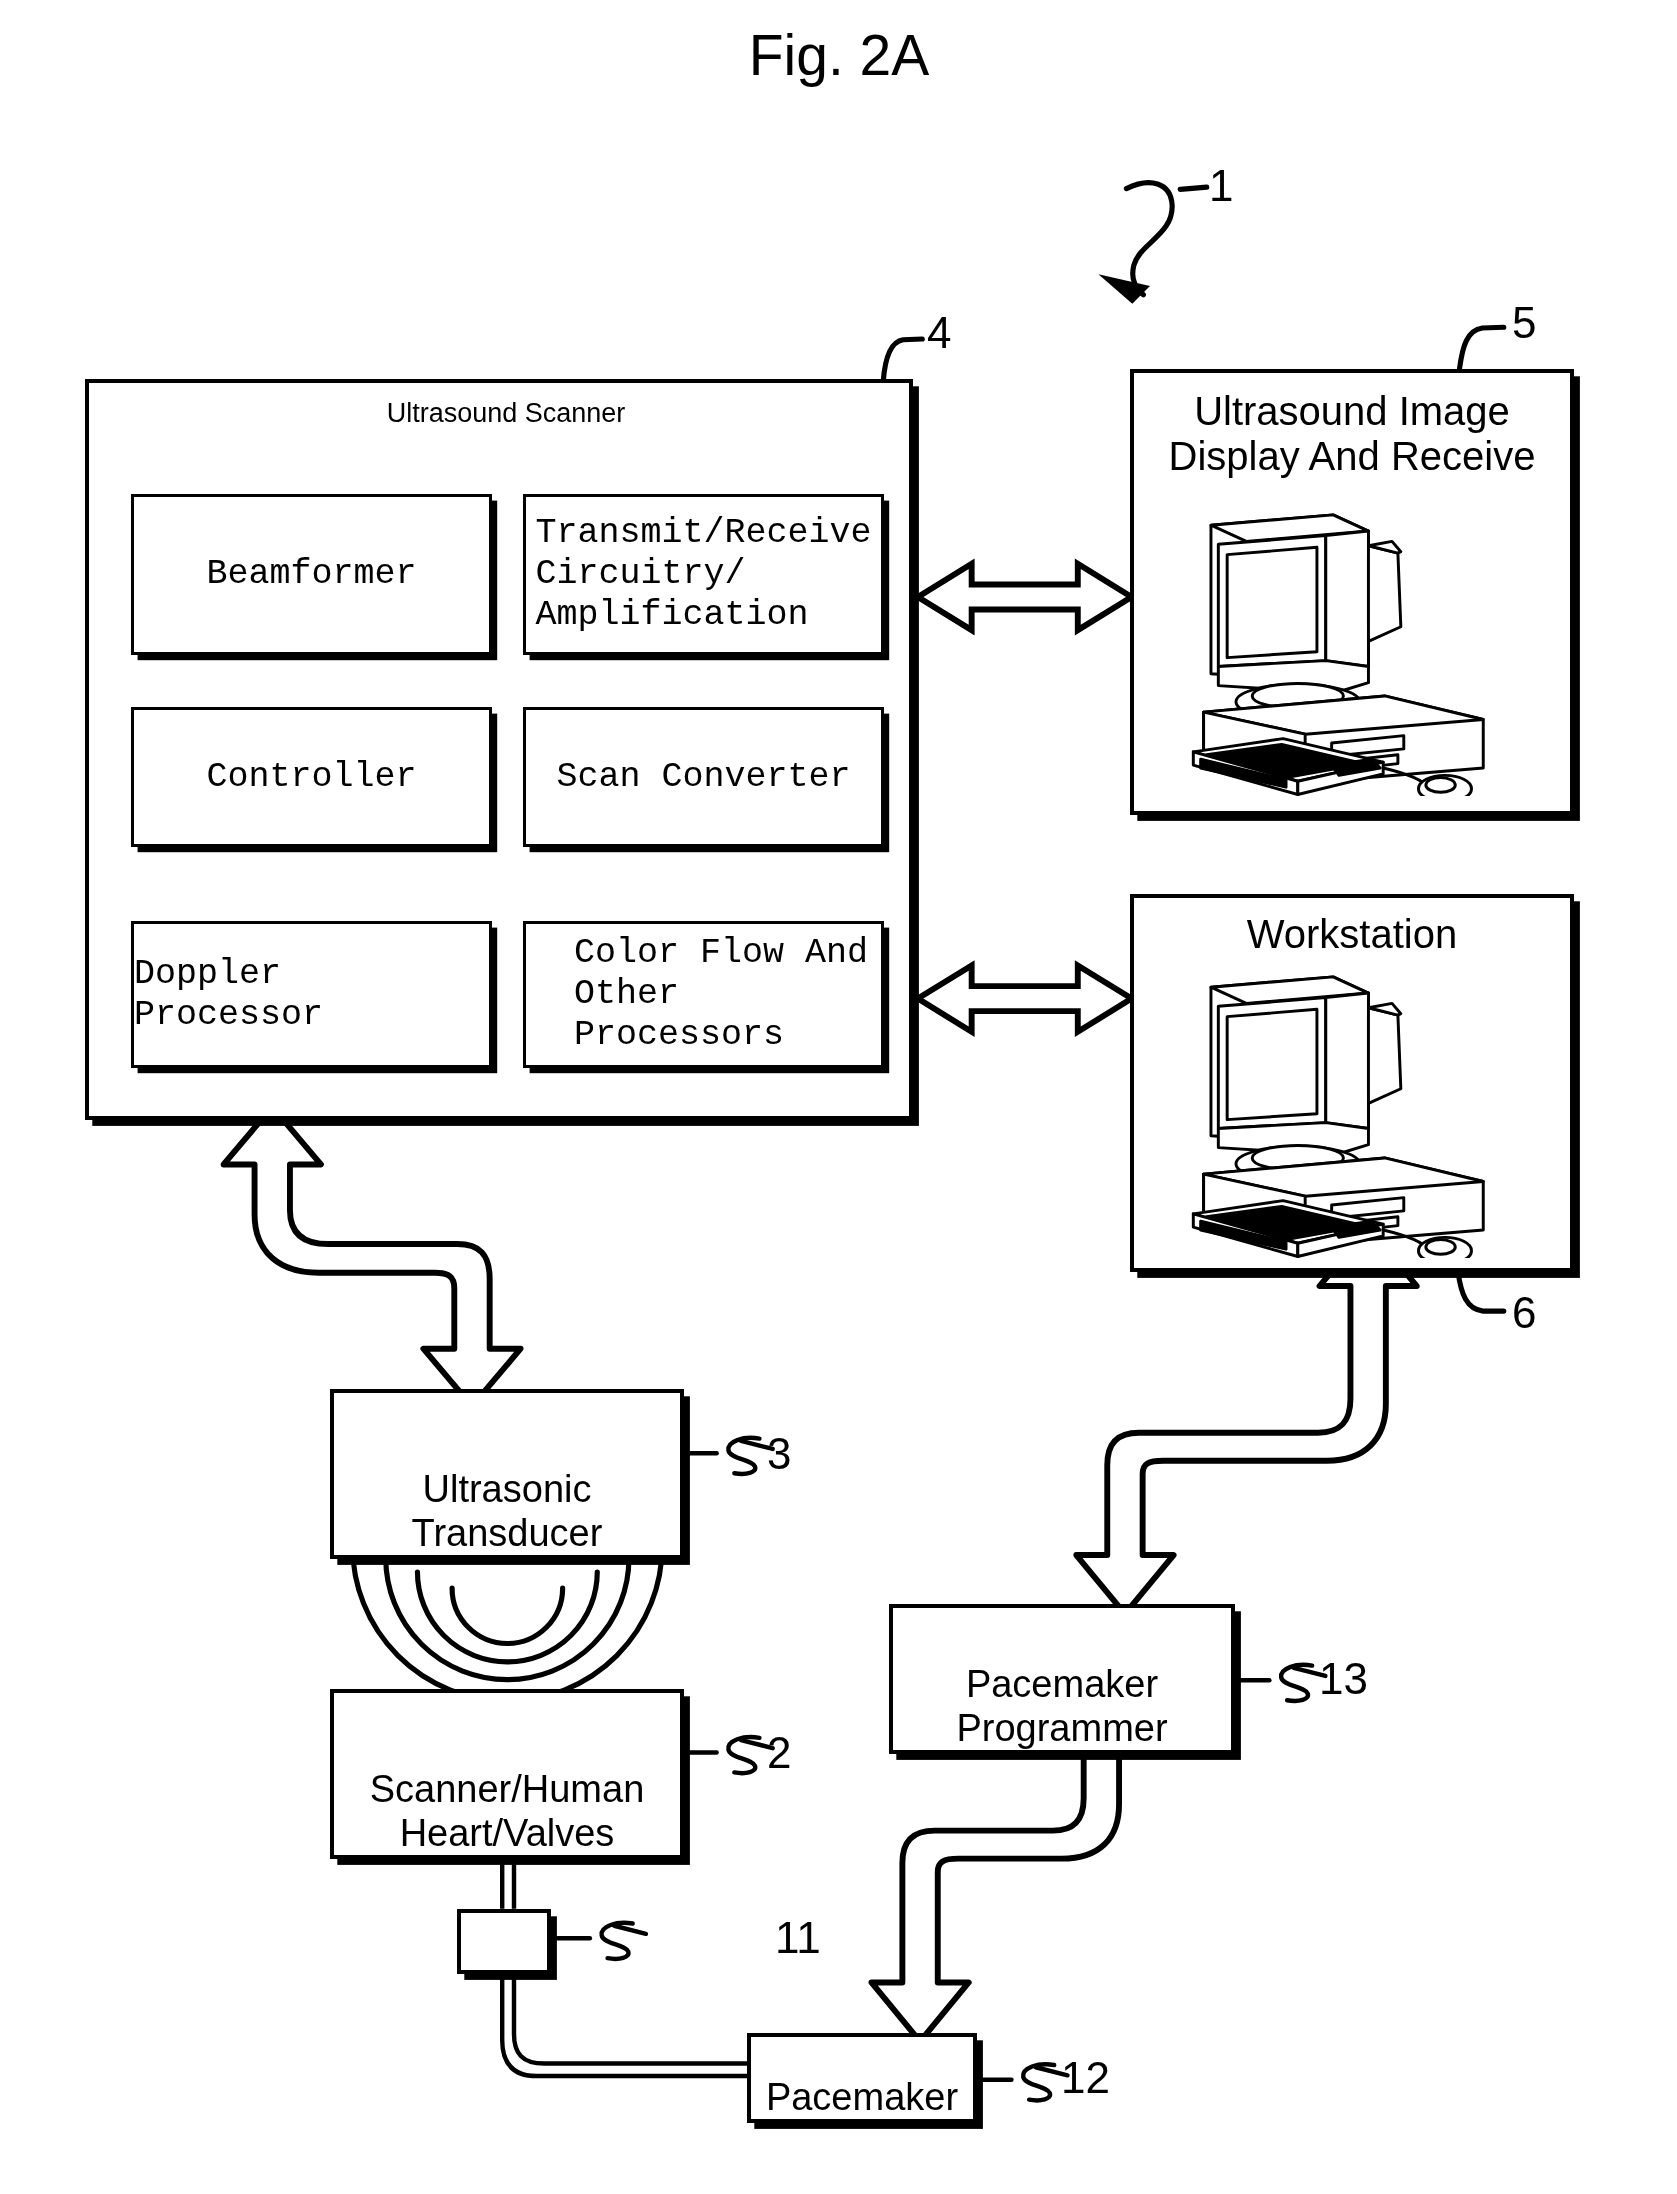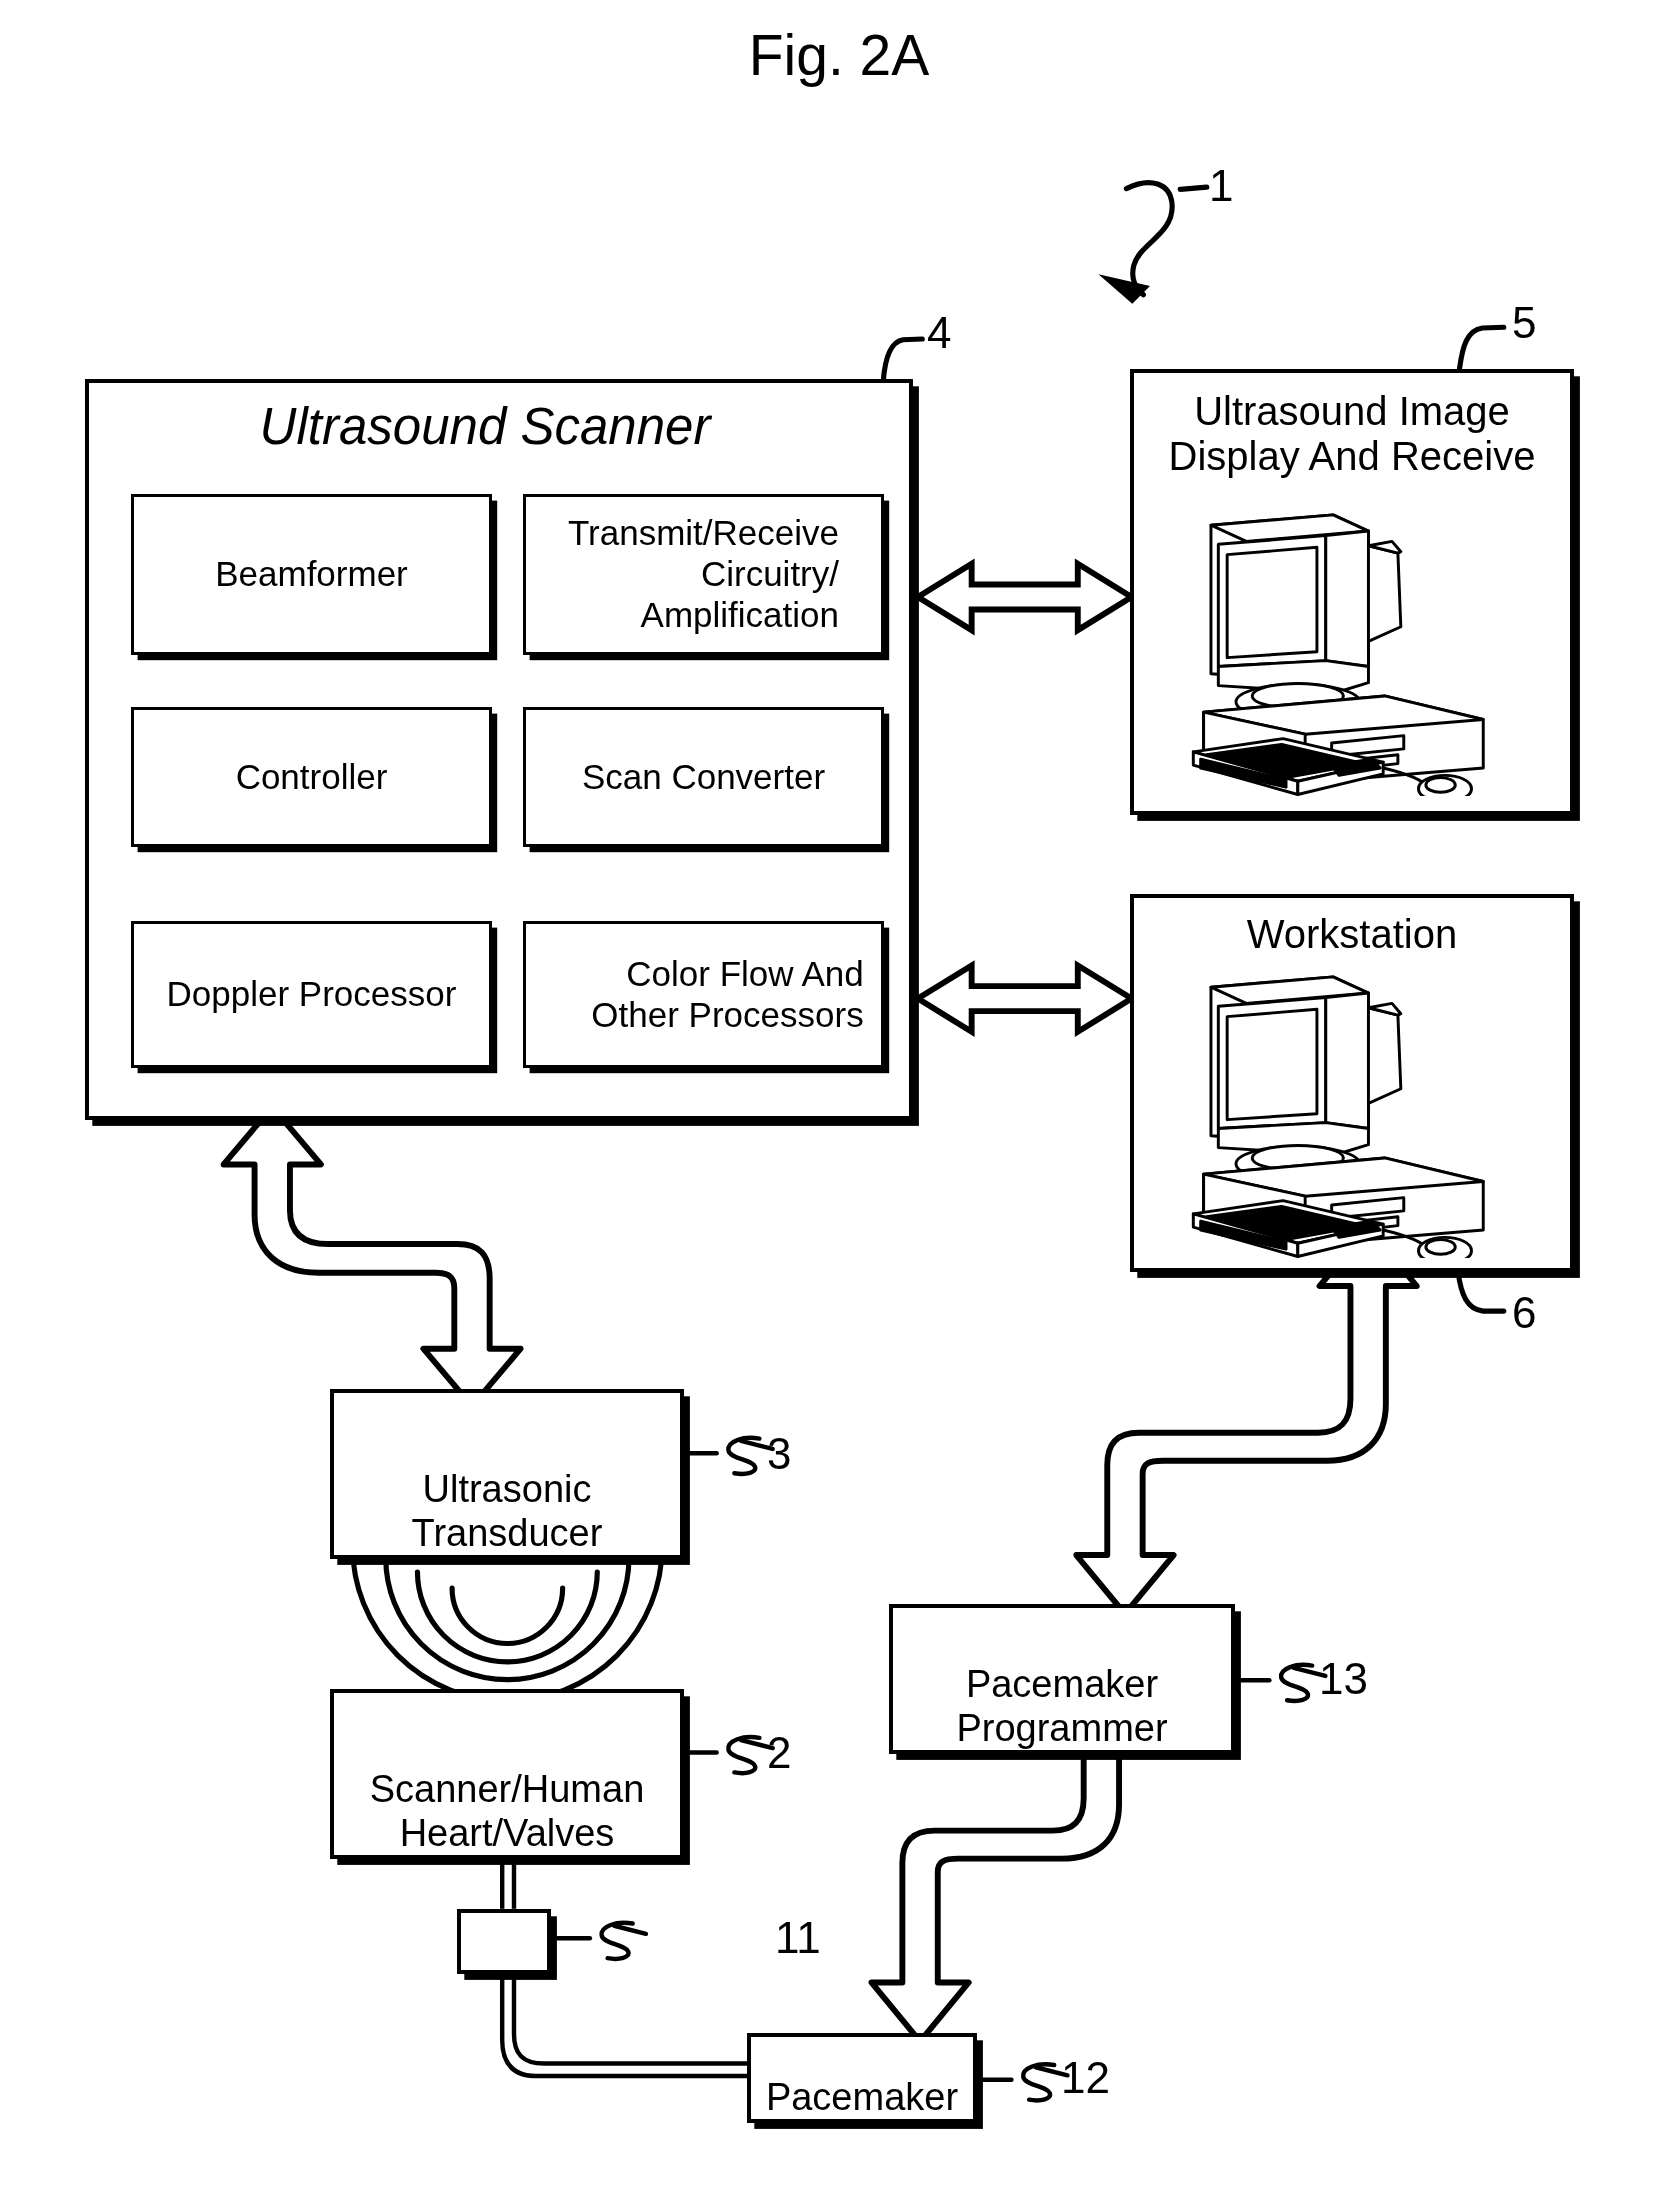--- a/index.html
+++ b/index.html
@@ -59,24 +59,24 @@
     background: #ffffff;
     border: 3.7px solid #000;
     box-sizing: border-box;
     box-shadow: 5.9px 5.9px 0 -0.7px #000;
     display: flex;
     align-items: center;
     justify-content: center;
   }
   .inner-box span {
     display: block;
-    text-align: right;
+    text-align: left;
     font-size: 35px;
     line-height: 1.17;
-    font-family: Liberation Sans, sans-serif;
+    font-family: Liberation Mono, monospace;
   }
   .ref-num {
     position: absolute;
     font-size: 44px;
     font-family: "Liberation Sans", sans-serif;
     line-height: 1;
   }
   .plain-box {
     position: absolute;
     background: #fff;
@@ -240,21 +240,21 @@
       <path d="M681,2522 L681,2590"></path>
       <path d="M697,2522 L697,2590"></path>
       <path d="M681,2678 L681,2768 C681,2800 696,2817 728,2817 L1014,2817"></path>
       <path d="M697,2678 L697,2760 C697,2786 708,2800 738,2800 L1014,2800"></path>
     </g>
 
   </svg>
 
   <div class="box" style="left:85px; top:379px; width:828px; height:741px;">
   </div>
-  <div class="box-label" style="left:71px; top:398px; width:828px; font-size:51px;font-style:italic;">Ultrasound Scanner</div>
+  <div class="box-label" style="left:92px; top:398px; width:828px; font-size:27px;">Ultrasound Scanner</div>
 
   <div class="inner-box" style="left:131px; top:494px; width:361px; height:161px;">
     <span>Beamformer</span>
   </div>
 
   <div class="inner-box" style="left:523px; top:494px; width:361px; height:161px;">
     <span style="white-space:pre-line;">Transmit/Receive
 Circuitry/
 Amplification</span>
   </div>

